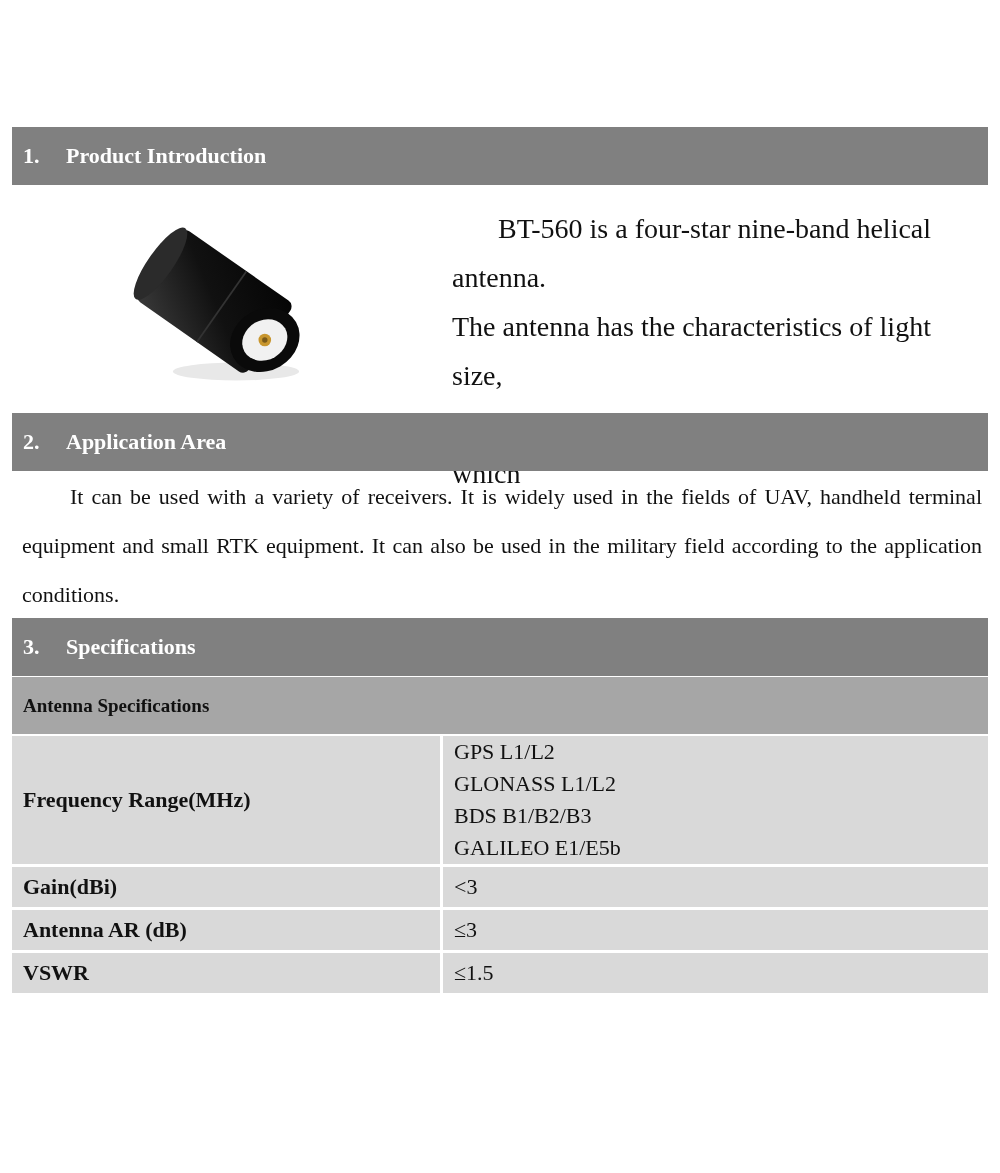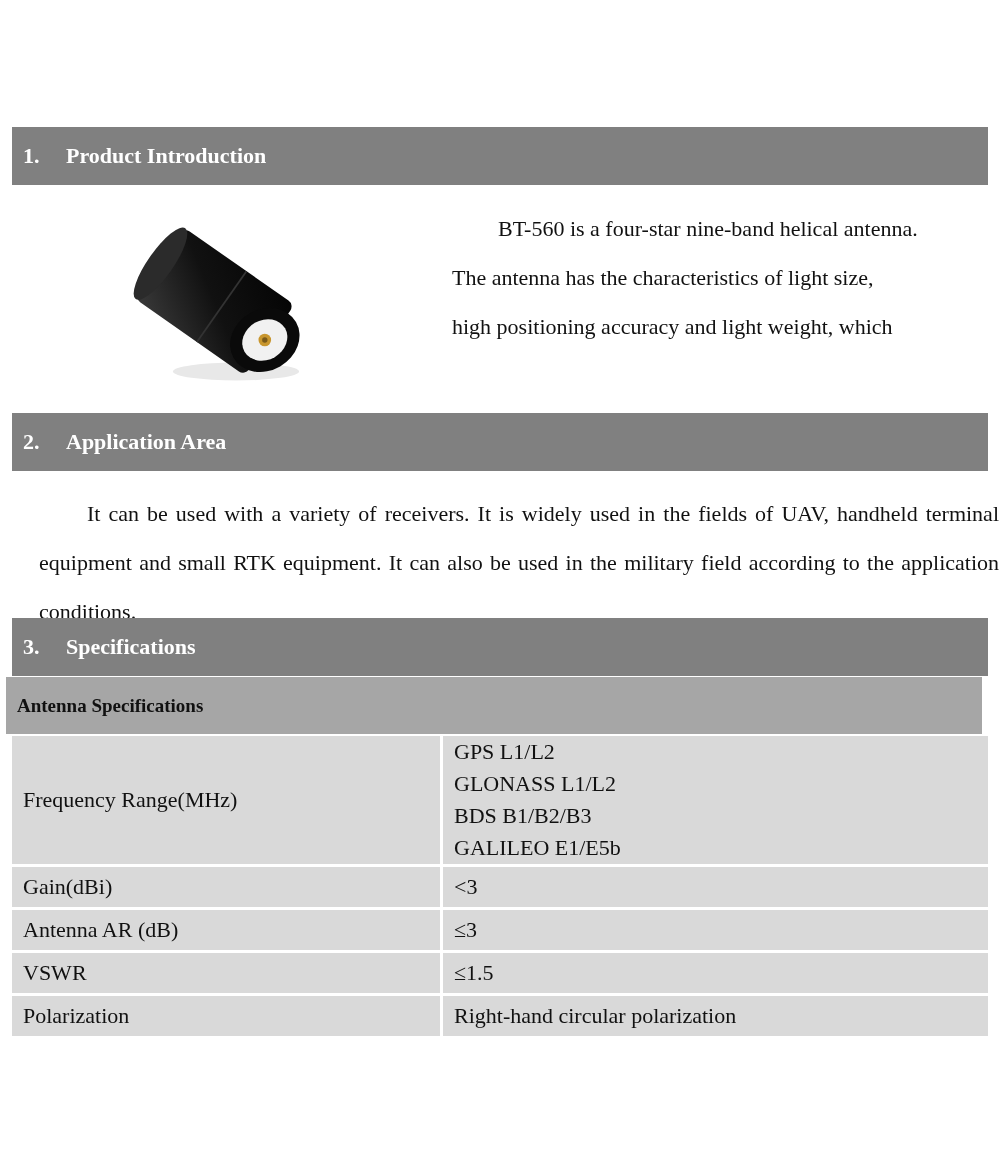--- a/index.html
+++ b/index.html
@@ -15,45 +15,45 @@
     .bar .num { display: inline-block; width: 43px; }
     #sec1 { top: 127px; height: 58px; }
     #sec2 { top: 413px; height: 58px; }
     #sec3 { top: 618px; height: 58px; }
 
     .intro-img {
       position: absolute; left: 128px; top: 214px; width: 180px; height: 180px;
     }
     .intro-text {
       position: absolute; left: 452px; top: 204px; width: 536px;
-      font-size: 22px; line-height: 49px; margin: 0;
+      font-size: 28px; line-height: 49px; margin: 0;
     }
     .intro-text .indent { display: inline-block; width: 46px; }
 
     .app-text {
       position: absolute; left: 22px; top: 472px; width: 960px;
-      font-size: 22px; line-height: 49px; margin: 17px; text-align: justify;
+      font-size: 22px; line-height: 49px; margin: 0; text-align: justify;
       text-indent: 48px;
     }
 
     .subhead {
-      position: absolute; left: 6px; top: 677px; width: 976px; height: 57px;
+      position: absolute; left: 12px; top: 677px; width: 976px; height: 57px;
       background: #a6a6a6; box-sizing: border-box; padding-left: 11px;
       display: flex; align-items: center; font-weight: bold; font-size: 19px; text-align: center;
     }
 
     .spec-table {
       position: absolute; left: 12px; top: 736px; width: 976px;
       border-collapse: separate; border-spacing: 0 3px; margin-top: -3px;
     }
     .spec-table td {
       background: #d9d9d9; font-size: 22px; vertical-align: middle;
       padding: 0 0 0 11px; box-sizing: border-box;
     }
-    .spec-table td.k { width: 428px; }
+    .spec-table td.k { width: 428px; font-weight: bold; }
     .spec-table td.v { border-left: 3px solid #ffffff; padding-left: 11px; }
     .spec-table tr.tall td { height: 122px; }
     .spec-table tr.norm td { height: 40px; }
     .multi span { display: block; line-height: 32px; }
   </style>
 </head>
 <body>
 
 <div class="bar" id="sec1">
   <span class="num">1.</span>
@@ -118,18 +118,14 @@
       <td class="v">&lt;3</td>
     </tr>
     <tr class="norm">
       <td class="k">Antenna AR (dB)</td>
       <td class="v">≤3</td>
     </tr>
     <tr class="norm">
       <td class="k">VSWR</td>
       <td class="v">≤1.5</td>
     </tr>
-    <tr class="norm">
-      <td class="k">Polarization</td>
-      <td class="v">Right-hand circular polarization</td>
-    </tr>
   </tbody>
 </table>
 
 </body></html>

